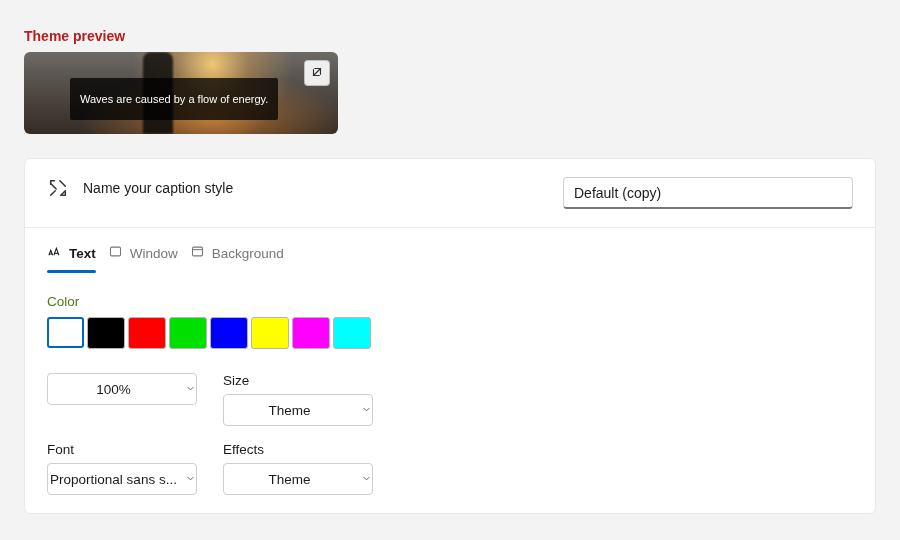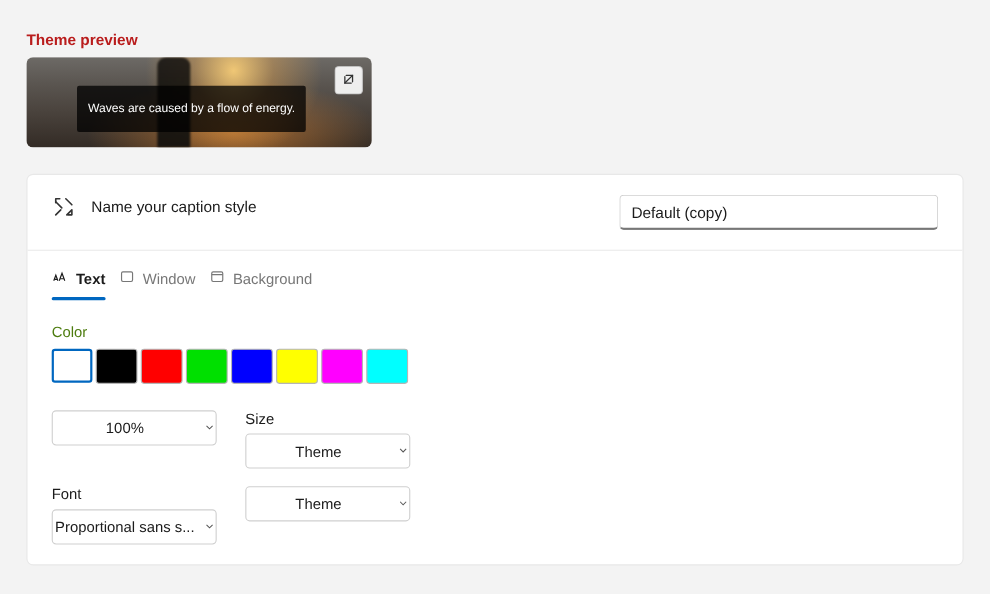--- a/index.html
+++ b/index.html
@@ -310,20 +310,21 @@
           <span class="val">Proportional sans s...</span>
           <span>
             <svg viewBox="0 0 24 24" fill="none" stroke="currentColor" stroke-width="2">
                 <path d="M6 9l6 6 6-6"></path>
               </svg>
           </span>
         </div>
       </div>
 
       <div>
+        <span class="field-label">Effects</span>
         <div class="select">
           <span class="val">Theme</span>
           <span>
             <svg viewBox="0 0 24 24" fill="none" stroke="currentColor" stroke-width="2">
                 <path d="M6 9l6 6 6-6"></path>
               </svg>
           </span>
         </div>
       </div>
 

